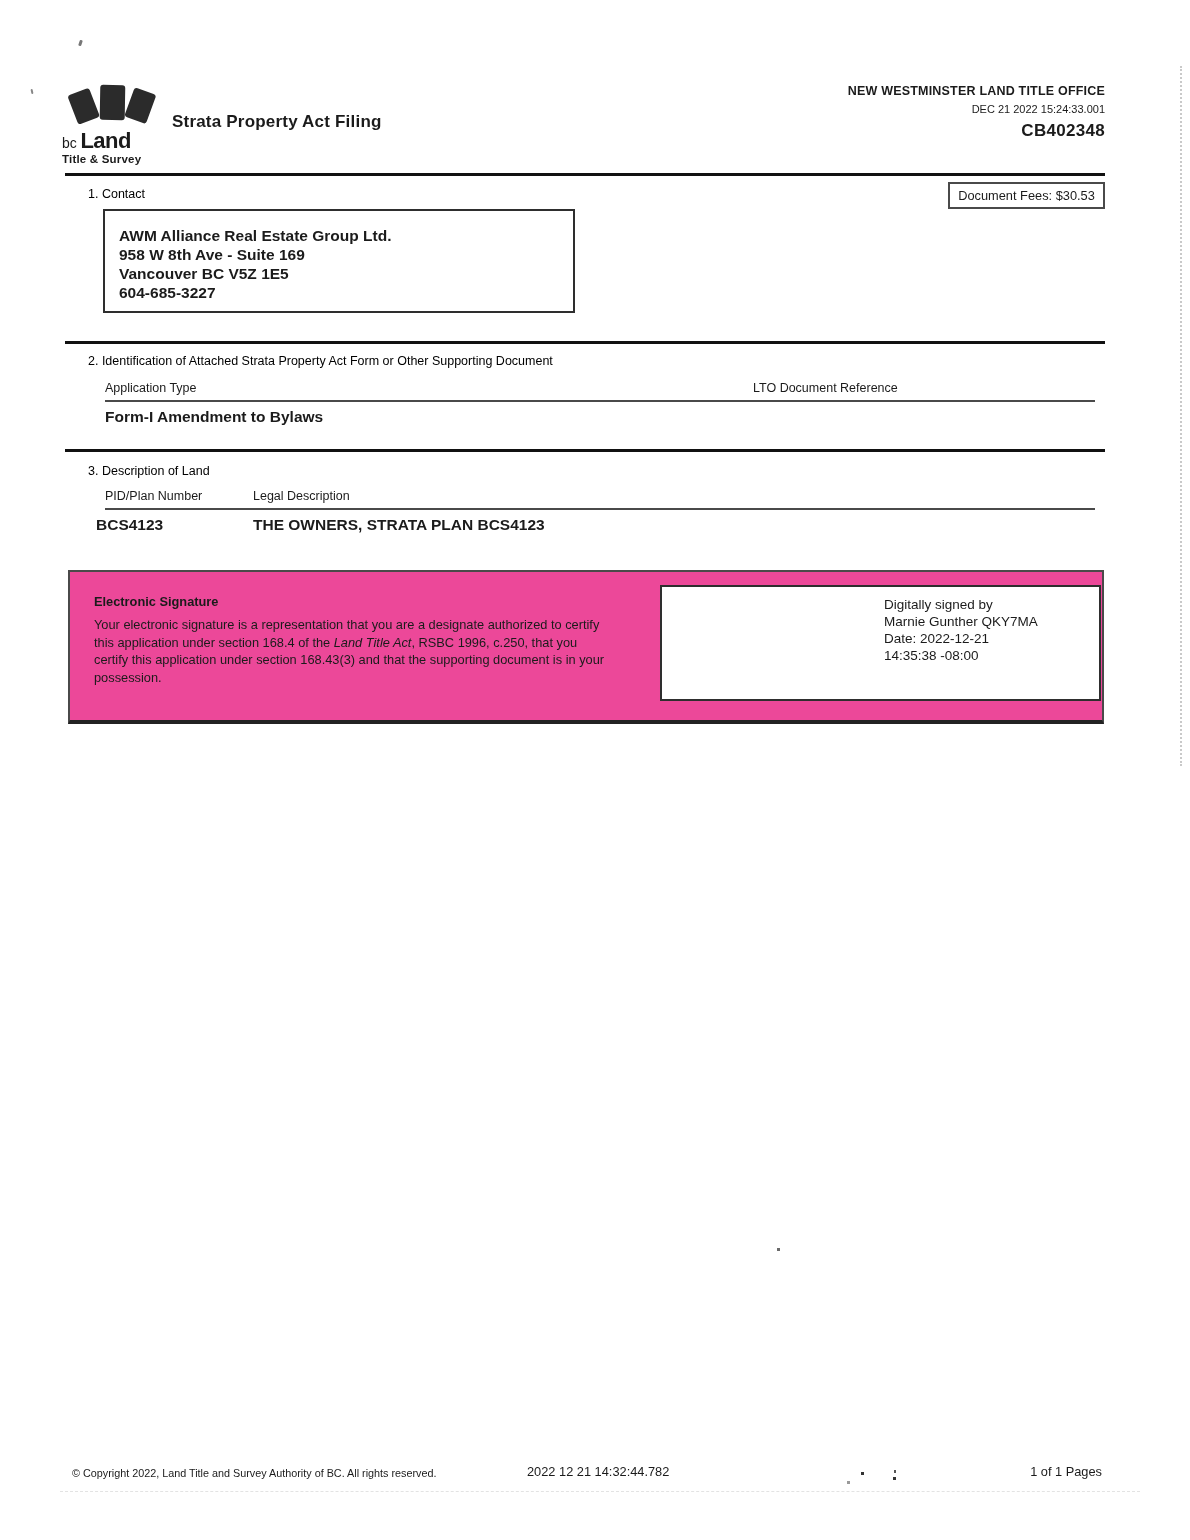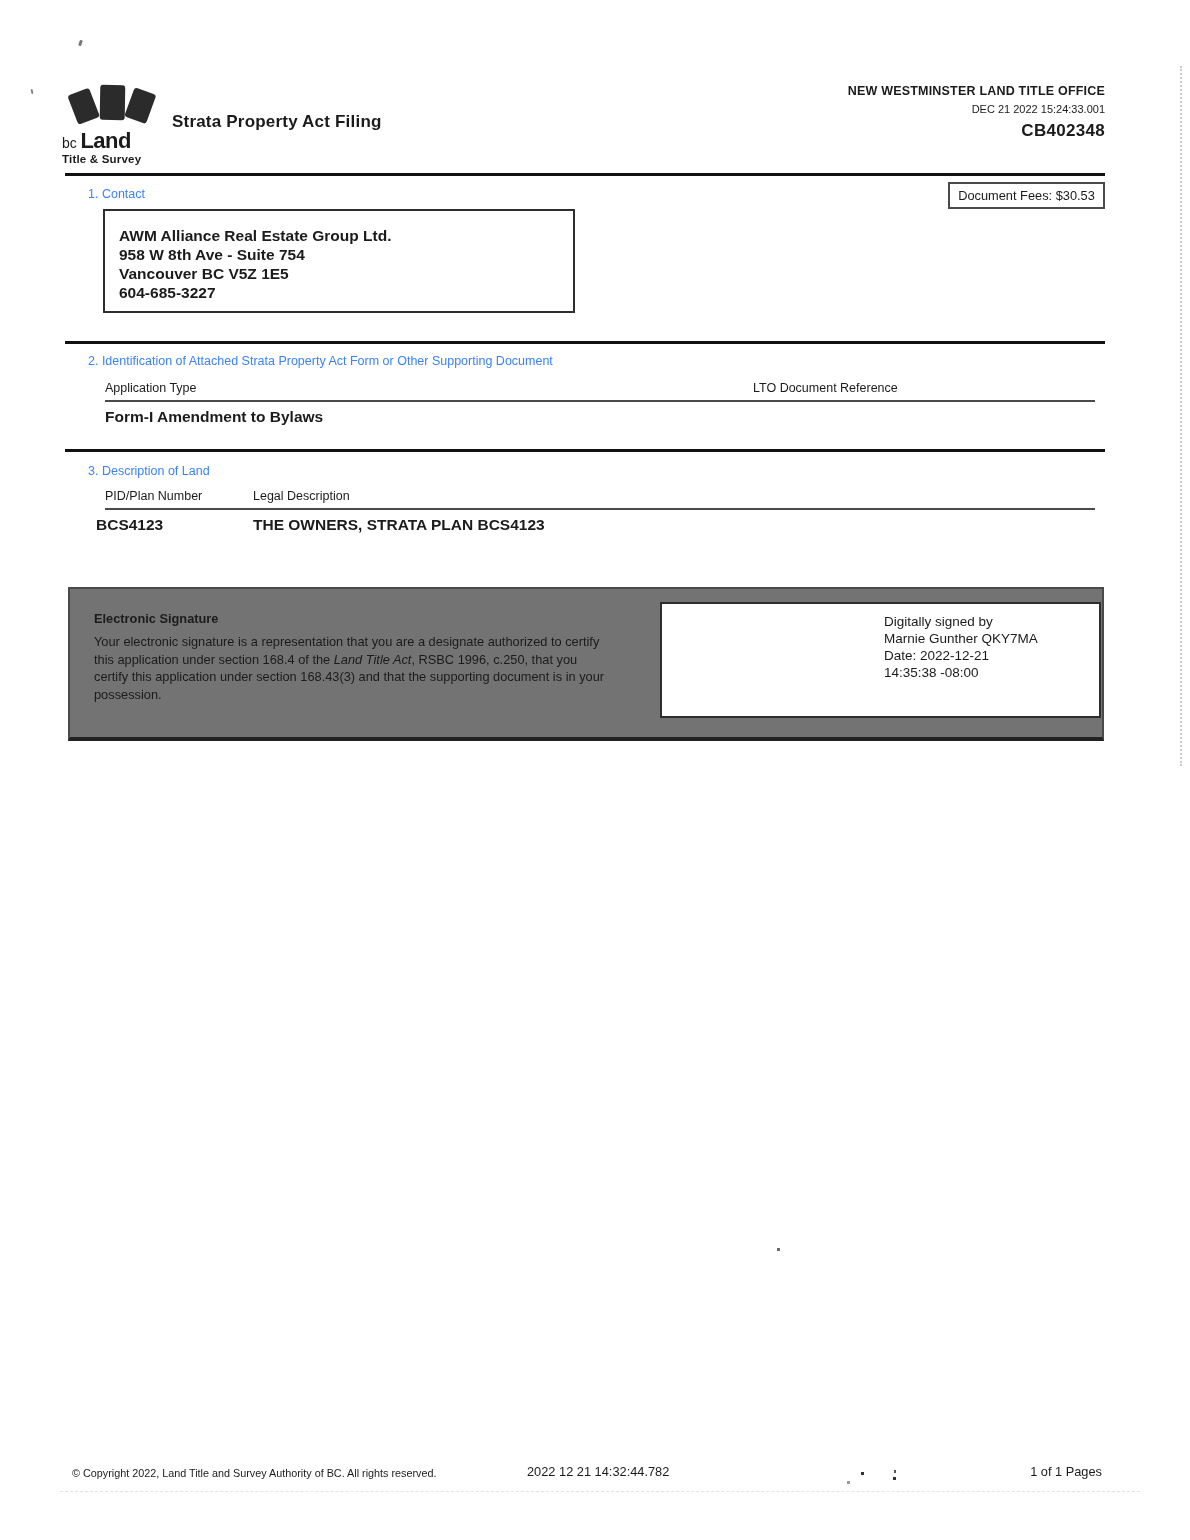--- a/index.html
+++ b/index.html
@@ -23,33 +23,33 @@
   .rule-thick{left:65px;width:1040px;height:3px;background:#111;}
   .rule-thin{height:2px;background:#4a4a4a;}
 
   
   .logo{left:62px;top:84px;width:110px;}
   .logo-text{font-size:13px;line-height:1;margin-top:2px;white-space:nowrap;}
   .logo-bc{font-size:14px;font-weight:normal;}
   .logo-land{font-size:22px;font-weight:bold;letter-spacing:-.5px;}
   .logo-sub{font-size:11.5px;font-weight:bold;letter-spacing:.2px;margin-top:1px;}
 
-  .section-heading{font-size:12.5px;color:#3b82f6;}
+  .section-heading{font-size:12.5px;color:#000000;}
   .col-label{font-size:12.5px;}
 
   .fees-box{left:948px;top:182px;width:153px;height:23px;border:2px solid #4a4a4a;
     font-size:12.8px;display:flex;align-items:center;justify-content:center;background:#fff;}
 
   .contact-box{left:103px;top:209px;width:468px;height:100px;border:2px solid #2e2e2e;background:#fff;}
   .contact-lines{position:absolute;left:14px;top:15px;font-size:15.5px;font-weight:bold;line-height:19px;white-space:nowrap;}
 
   .bold-value{font-size:15.5px;font-weight:bold;white-space:nowrap;}
 
   
-  .sig-outer{left:68px;top:587px;width:1032px;height:148px;border:2px solid #4a4a4a;border-bottom:4px solid #222;background:#737373;}
+  .sig-outer{left:68px;top:570px;width:1032px;height:148px;border:2px solid #4a4a4a;border-bottom:4px solid #222;background:#ec4899;}
   .sig-heading{position:absolute;left:24px;top:22px;font-size:12.8px;font-weight:bold;}
   .sig-para{position:absolute;left:24px;top:44px;width:516px;font-size:12.8px;line-height:17.5px;margin:0;}
   .sig-inner{position:absolute;left:590px;top:13px;width:437px;height:112px;border:2px solid #2e2e2e;background:#fff;}
   .sig-name{position:absolute;left:8px;top:6px;font-size:24px;font-weight:bold;line-height:31px;letter-spacing:.3px;white-space:nowrap;}
   .sig-details{position:absolute;left:222px;top:9px;font-size:13.5px;line-height:17px;white-space:nowrap;}
 
   
   .footer-copy{left:72px;top:1467px;font-size:10.8px;white-space:nowrap;}
   .footer-time{left:527px;top:1464px;font-size:12.8px;white-space:nowrap;}
   .footer-pages{right:88px;top:1464px;font-size:12.8px;white-space:nowrap;}
@@ -104,21 +104,21 @@
   </div>
   <div class="abs rule-thick" style="top:173px;"></div>
 
   <div class="abs section-heading" style="left:88px;top:187px;">1. Contact</div>
   <div class="abs fees-box">
     <span>Document Fees: $30.53</span>
   </div>
   <div class="abs contact-box">
     <div class="contact-lines">
       <div>AWM Alliance Real Estate Group Ltd.</div>
-      <div>958 W 8th Ave - Suite 754</div>
+      <div>958 W 8th Ave - Suite 169</div>
       <div>Vancouver BC V5Z 1E5</div>
       <div>604-685-3227</div>
     </div>
   </div>
 
   <div class="abs rule-thick" style="top:341px;"></div>
   <div class="abs section-heading" style="left:88px;top:354px;">2. Identification of Attached Strata Property Act Form or Other Supporting Document</div>
   <div class="abs col-label" style="left:105px;top:381px;">Application Type</div>
   <div class="abs col-label" style="left:753px;top:381px;">LTO Document Reference</div>
   <div class="abs rule-thin" style="left:105px;top:400px;width:990px;"></div>

